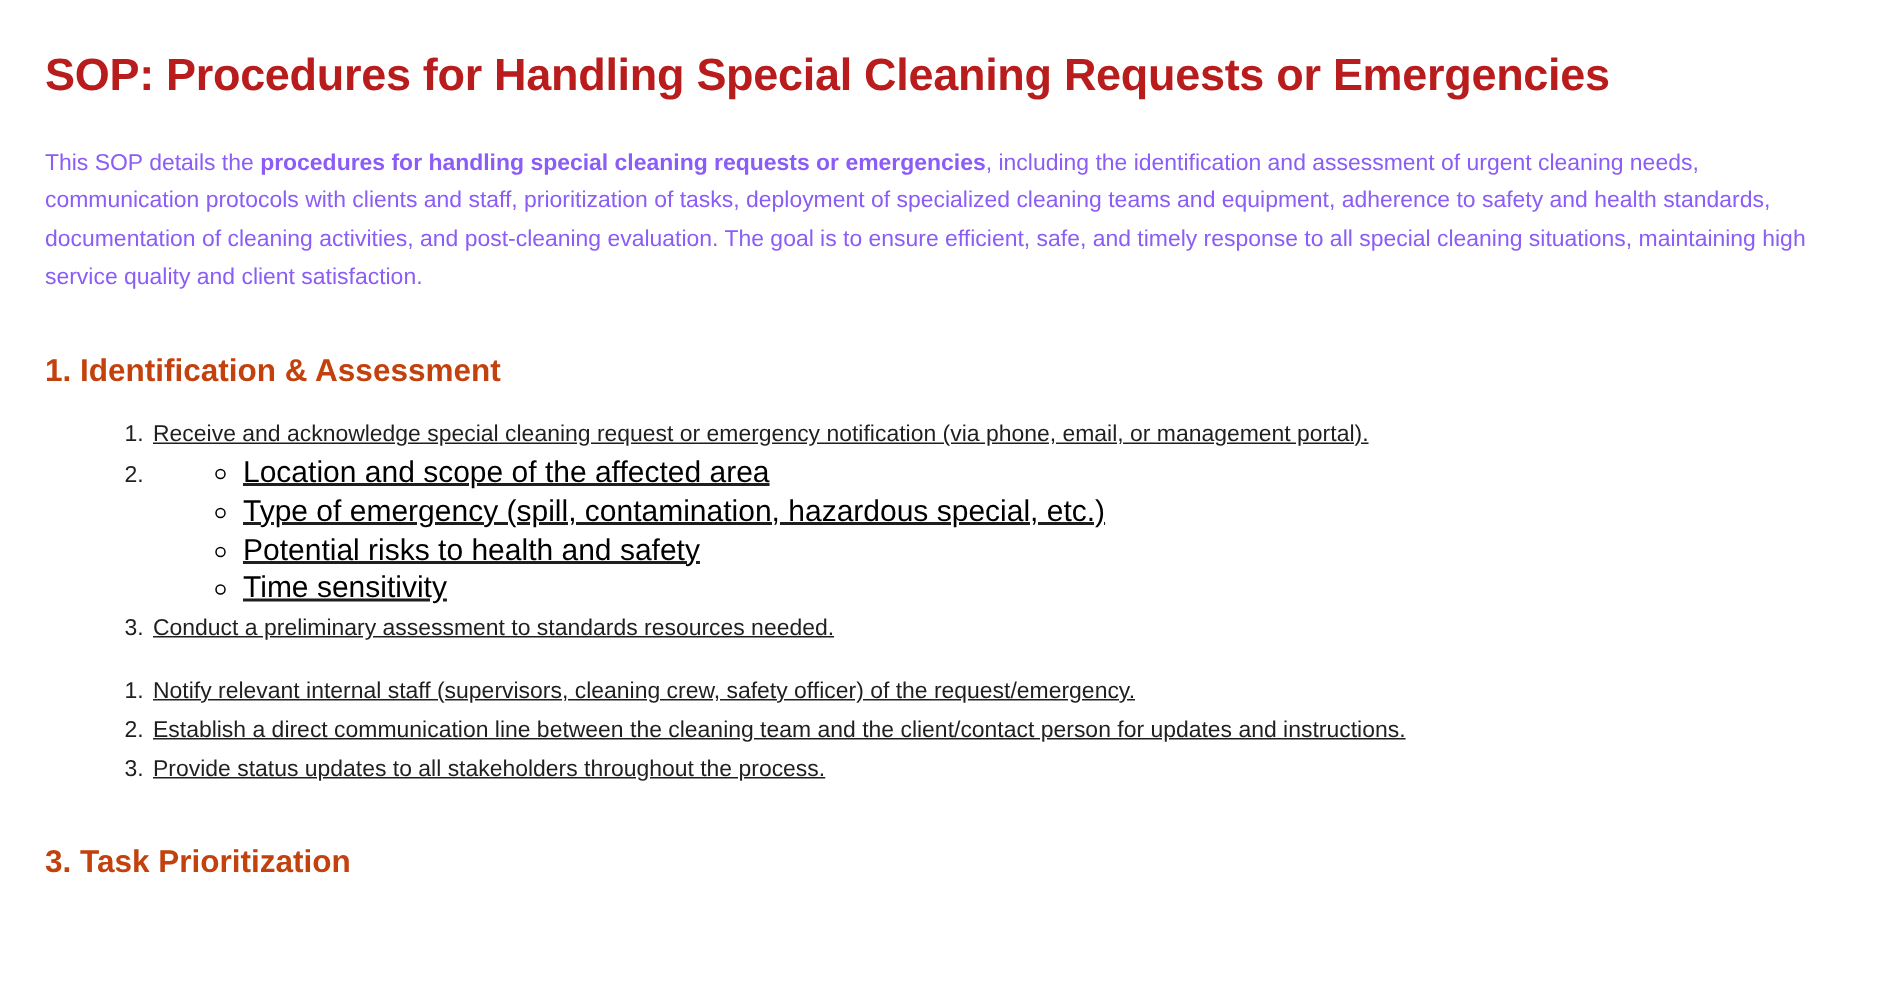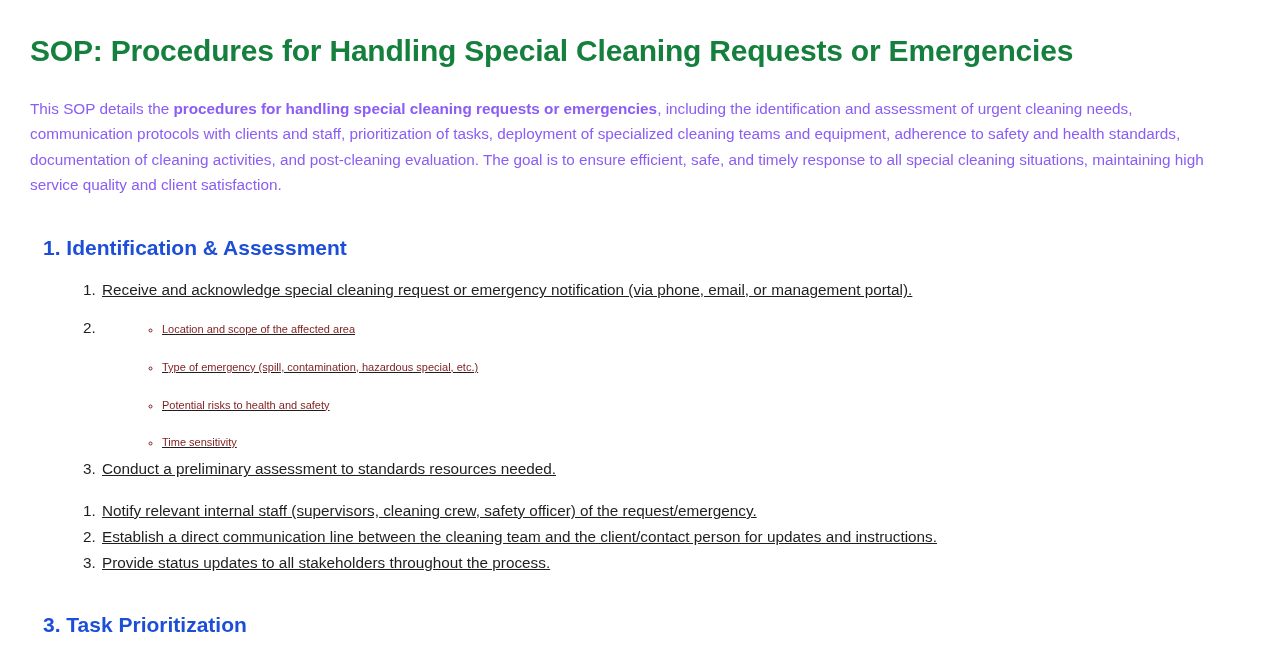--- a/index.html
+++ b/index.html
@@ -15,63 +15,62 @@
     color: #1f1f1f;
   }
   .page {
     padding: 26px 44px 0 30px;
     box-sizing: border-box;
   }
   h1.doc-title {
     font-size: 30px;
     line-height: 1.25;
     font-weight: bold;
-    color: #15803d;
+    color: #b91c1c;
     margin: 6px 0 0 0;
     letter-spacing: -0.2px;
   }
   p.intro {
     font-size: 15.3px;
     line-height: 25.6px;
     color: #8b5cf6;
     margin: 26px 0 0 0;
     max-width: 1192px;
   }
   p.intro b {
     font-weight: bold;
   }
   h2.section-title {
     font-size: 21px;
     font-weight: bold;
-    color: #1d4ed8;
-    margin: 36px 0 0 13px;
+    color: #c2410c;
+    margin: 36px 0 0 0;
     line-height: 1.3;
   }
   ol.level1 {
     margin: 16px 0 0 0;
     padding-left: 70px;
     list-style-type: decimal;
     text-decoration: underline;
   }
   ol.level1 > li {
     font-size: 15.3px;
     line-height: 25.8px;
     color: #1f1f1f;
     padding-left: 2px;
   }
   ul.level2 {
     margin: 0;
     padding-left: 60px;
     list-style-type: circle;
   }
   ul.level2 > li {
-    font-size: 11px;
+    font-size: 20px;
     line-height: 25.8px;
-    color: #7f1d1d;
-    margin-top: 12px;
+    color: #000000;
   }
   .section-block + .section-block {
     margin-top: 0;
   }
   .clipped {
     overflow: hidden;
   }
 </style>
 </head>
 <body>

